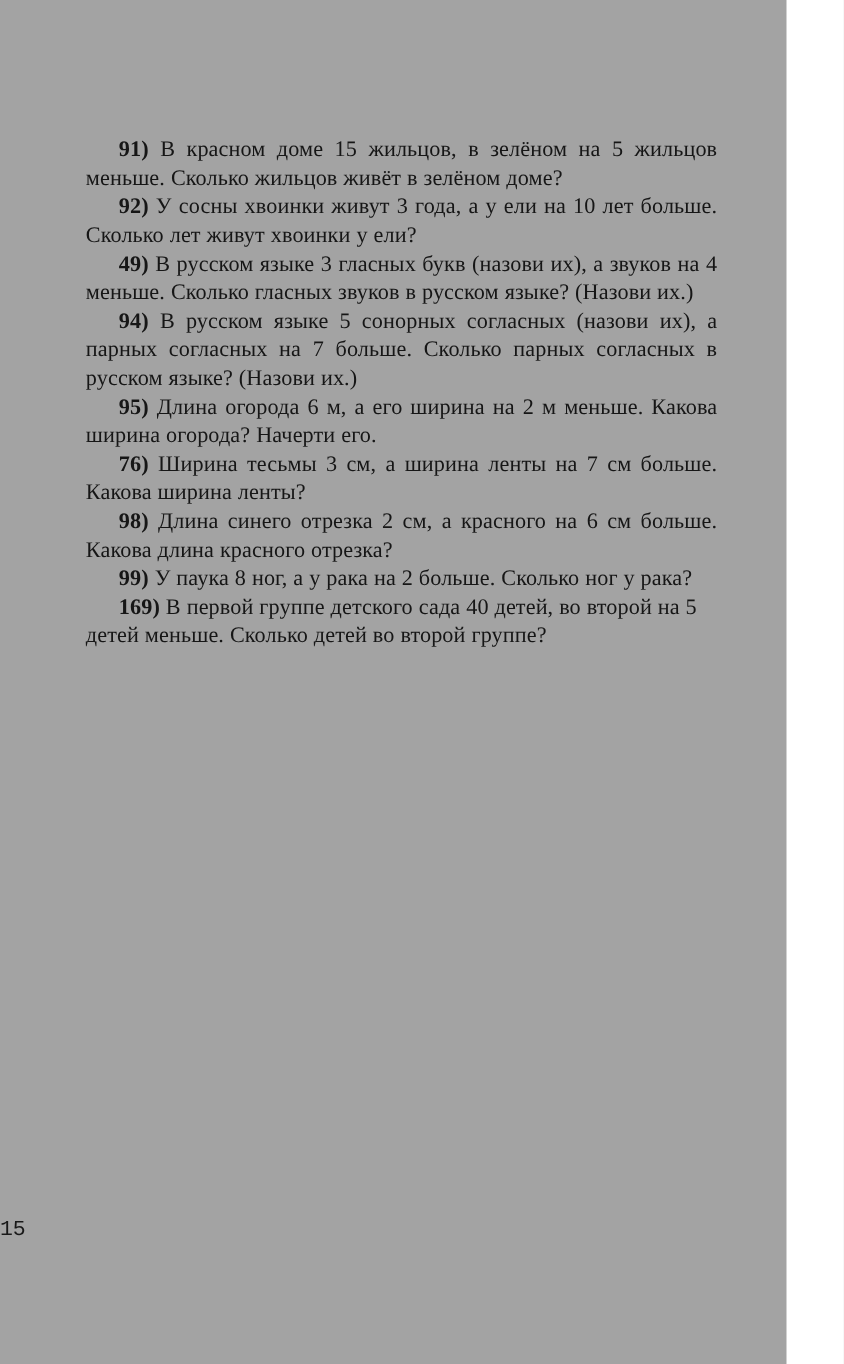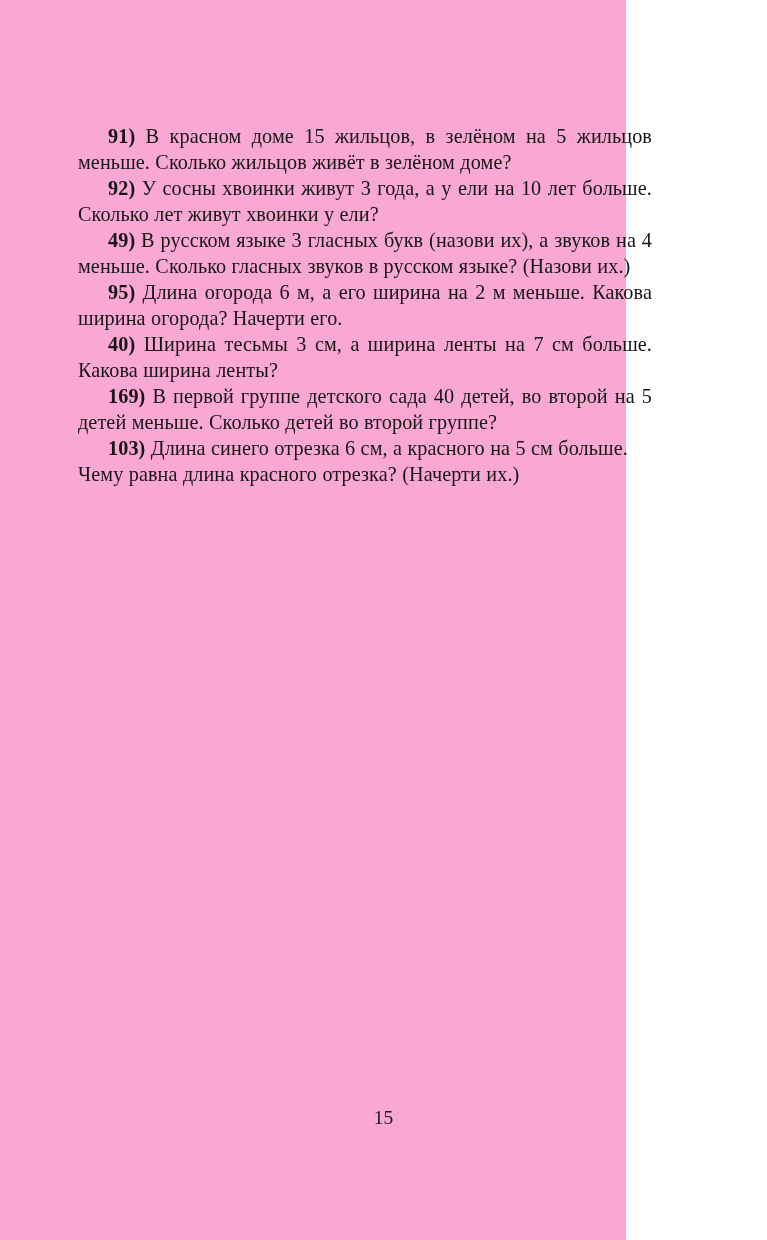--- a/index.html
+++ b/index.html
@@ -14,23 +14,23 @@
     overflow: hidden;
     font-family: "Liberation Serif", "DejaVu Serif", serif;
     color: #161616;
     -webkit-font-smoothing: antialiased;
   }
 
   #page {
     position: absolute;
     left: 0;
     top: 0;
-    width: 626px;
+    width: 715px;
     height: 1240px;
-    background: #f9a8d4;
+    background: #a3a3a3;
   }
 
   #text-column {
     position: absolute;
     left: 78px;
     top: 123px;
     width: 574px;
   }
 
   .problem {
@@ -56,24 +56,23 @@
 
   .ptext {
     font-weight: normal;
   }
 
   #page-number {
     position: absolute;
     left: 0;
     top: 1106px;
     width: 767px;
-    text-align: center;
     font-size: 19.5px;
     line-height: 24px;
-    font-family: Liberation Serif, serif;
+    font-family: Liberation Mono, monospace;
     color: #191919;
   }
 </style>
 </head>
 <body>
 
 <div id="page">
 
   <div id="text-column">
 
@@ -85,43 +84,51 @@
     <p class="problem">
       <span class="pnum">92)</span>
       <span class="ptext">У сосны хвоинки живут 3 года, а у ели на 10 лет больше. Сколько лет живут хвоинки у ели?</span>
     </p>
 
     <p class="problem">
       <span class="pnum">49)</span>
       <span class="ptext">В русском языке 3 гласных букв (назови их), а звуков на 4 меньше. Сколько гласных звуков в русском языке? (Назови их.)</span>
     </p>
 
+    <p class="problem">
+      <span class="pnum">94)</span>
+      <span class="ptext">В русском языке 5 сонорных согласных (назови их), а парных согласных на 7 больше. Сколько парных согласных в русском языке? (Назови их.)</span>
+    </p>
 
     <p class="problem">
       <span class="pnum">95)</span>
       <span class="ptext">Длина огорода 6 м, а его ширина на 2 м меньше. Какова ширина огорода? Начерти его.</span>
     </p>
 
     <p class="problem">
-      <span class="pnum">40)</span>
+      <span class="pnum">76)</span>
       <span class="ptext">Ширина тесьмы 3 см, а ширина ленты на 7 см больше. Какова ширина ленты?</span>
     </p>
 
 
+    <p class="problem">
+      <span class="pnum">98)</span>
+      <span class="ptext">Длина синего отрезка 2 см, а красного на 6 см больше. Какова длина красного отрезка?</span>
+    </p>
 
+    <p class="problem">
+      <span class="pnum">99)</span>
+      <span class="ptext">У паука 8 ног, а у рака на 2 больше. Сколько ног у рака?</span>
+    </p>
 
 
 
     <p class="problem">
       <span class="pnum">169)</span>
       <span class="ptext">В первой группе детского сада 40 детей, во второй на 5 детей меньше. Сколько детей во второй группе?</span>
     </p>
 
-    <p class="problem">
-      <span class="pnum">103)</span>
-      <span class="ptext">Длина синего отрезка 6 см, а красного на 5 см больше. Чему равна длина красного отрезка? (Начерти их.)</span>
-    </p>
 
   </div>
 
   <div id="page-number">15</div>
 
 </div>
 
 </body></html>

